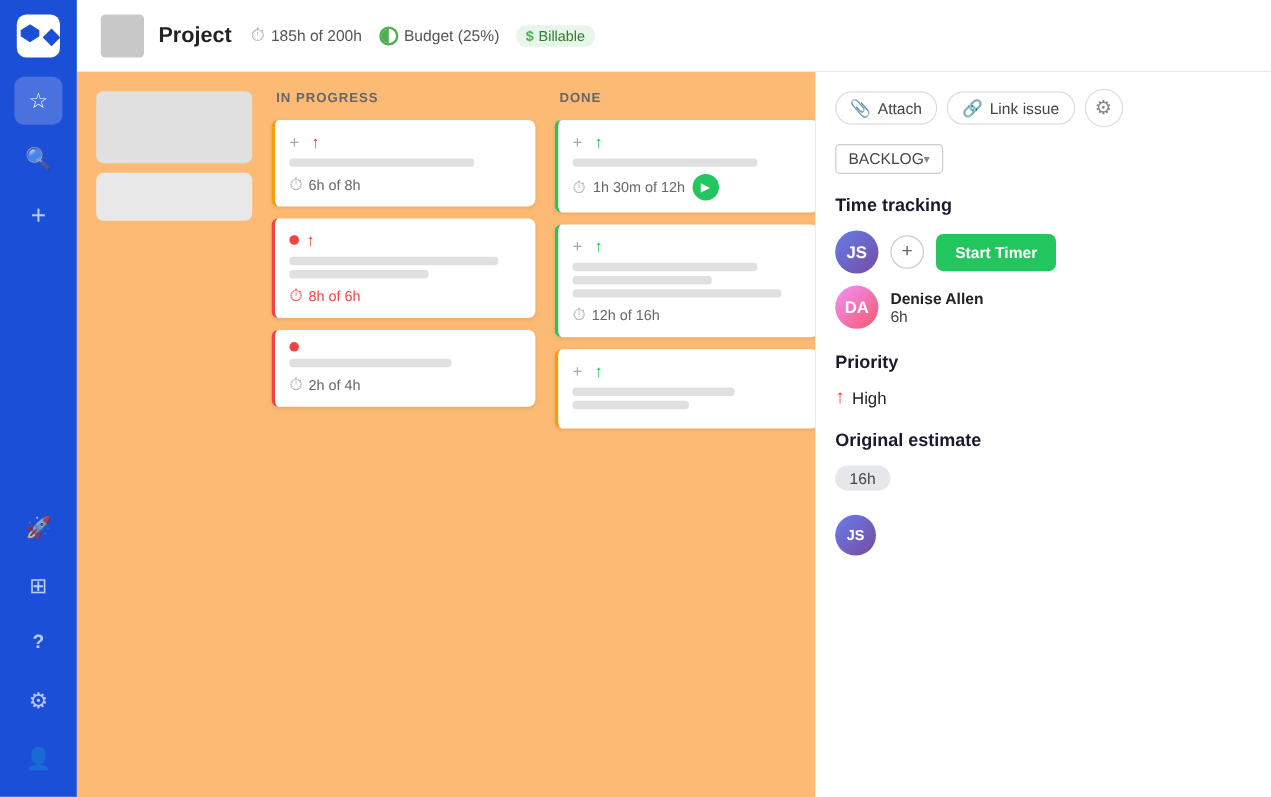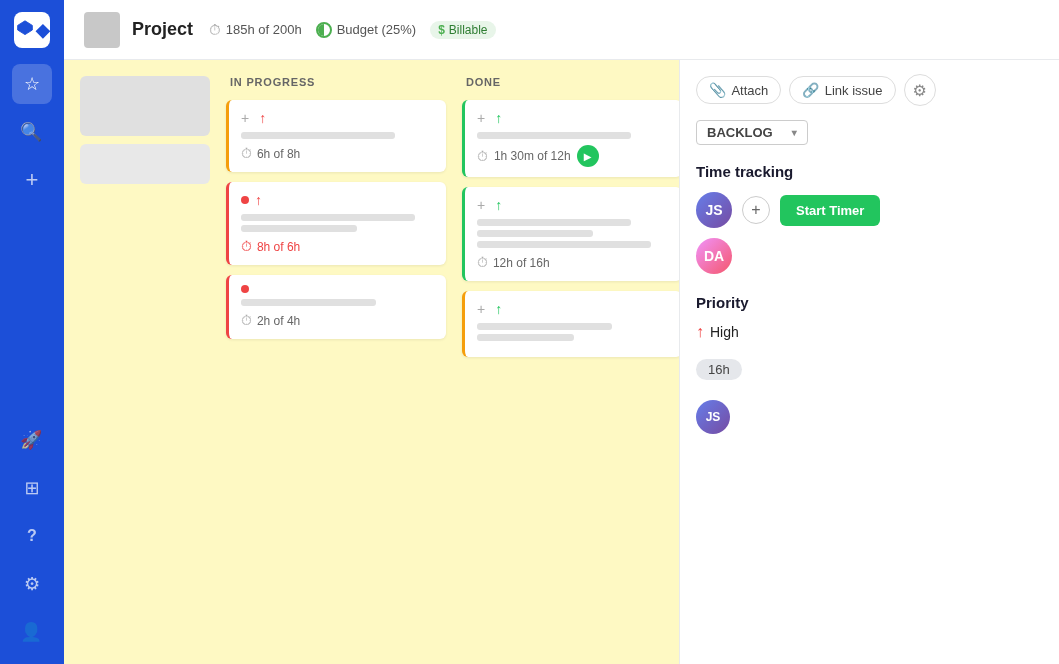--- a/index.html
+++ b/index.html
@@ -58,21 +58,21 @@
     .sidebar-item.active { background: rgba(255,255,255,0.2); color: #fff; }
     .sidebar-bottom { margin-top: auto; display: flex; flex-direction: column; align-items: center; gap: 8px; }
 
     
     .content-area {
       display: flex; flex: 1; margin-left: 64px; overflow: hidden;
     }
 
     
     .kanban-board {
-      flex: 1; padding: 16px; display: flex; gap: 16px; overflow-x: auto; background: #fef9c3;
+      flex: 1; padding: 16px; display: flex; gap: 16px; overflow-x: auto; background: #fdba74;
     }
 
     
     .kanban-col-placeholder {
       width: 130px; flex-shrink: 0;
     }
     .placeholder-card {
       background: #e0e0e0; border-radius: 6px; height: 60px; margin-bottom: 8px;
     }
     .placeholder-card-sm {
@@ -140,21 +140,21 @@
     }
     .action-btn {
       display: flex; align-items: center; gap: 5px; border: 1.5px solid #ddd; border-radius: 20px; padding: 5px 12px; font-size: 13px; color: #444; background: #fff; cursor: pointer;
     }
     .action-btn-icon { font-size: 14px; color: #888; }
     .settings-btn {
       width: 32px; height: 32px; border: 1.5px solid #ddd; border-radius: 50%; display: flex; align-items: center; justify-content: center; cursor: pointer; color: #888; background: #fff;
     }
 
     .backlog-badge {
-      display: inline-flex; align-items: center; gap: 19px; border: 1.5px solid #ccc; border-radius: 4px; padding: 4px 10px; font-size: 13px; font-weight: 700; color: #444; cursor: pointer; margin-bottom: 18px;
+      display: inline-flex; align-items: center; gap: 0; border: 1.5px solid #ccc; border-radius: 4px; padding: 4px 10px; font-size: 13px; font-weight: 400; color: #444; cursor: pointer; margin-bottom: 18px;
     }
     .backlog-chevron { font-size: 10px; color: #888; }
 
     .section-title { font-size: 15px; font-weight: 700; color: #1a1a2e; margin-bottom: 12px; }
 
     
     .time-tracking-section { margin-bottom: 20px; }
     .tracker-row {
       display: flex; align-items: center; gap: 10px; margin-bottom: 10px;
     }
@@ -399,34 +399,41 @@
             <div class="avatar avatar-john">
               <span>JS</span>
             </div>
             <button class="add-tracker-btn">+</button>
             <button class="start-timer-btn">Start Timer</button>
           </div>
           <div class="tracker-row">
             <div class="avatar avatar-denise">
               <span>DA</span>
             </div>
+            <div class="tracker-info">
+              <div class="tracker-name">
+                <span>Denise Allen</span>
+              </div>
+              <div class="tracker-time">6h</div>
+            </div>
           </div>
         </div>
 
         
         <div class="priority-section">
           <div class="section-title">Priority</div>
           <div class="priority-row">
             <span class="priority-arrow">↑</span>
             <span>High</span>
           </div>
         </div>
 
         
         <div class="estimate-section">
+          <div class="section-title">Original estimate</div>
           <div class="estimate-badge">16h</div>
         </div>
 
         
         <div class="comment-section">
           <div class="avatar" style="background:linear-gradient(135deg,#667eea,#764ba2);width:34px;height:34px;font-size:12px;">
             <span>JS</span>
           </div>
         </div>
       </div>

